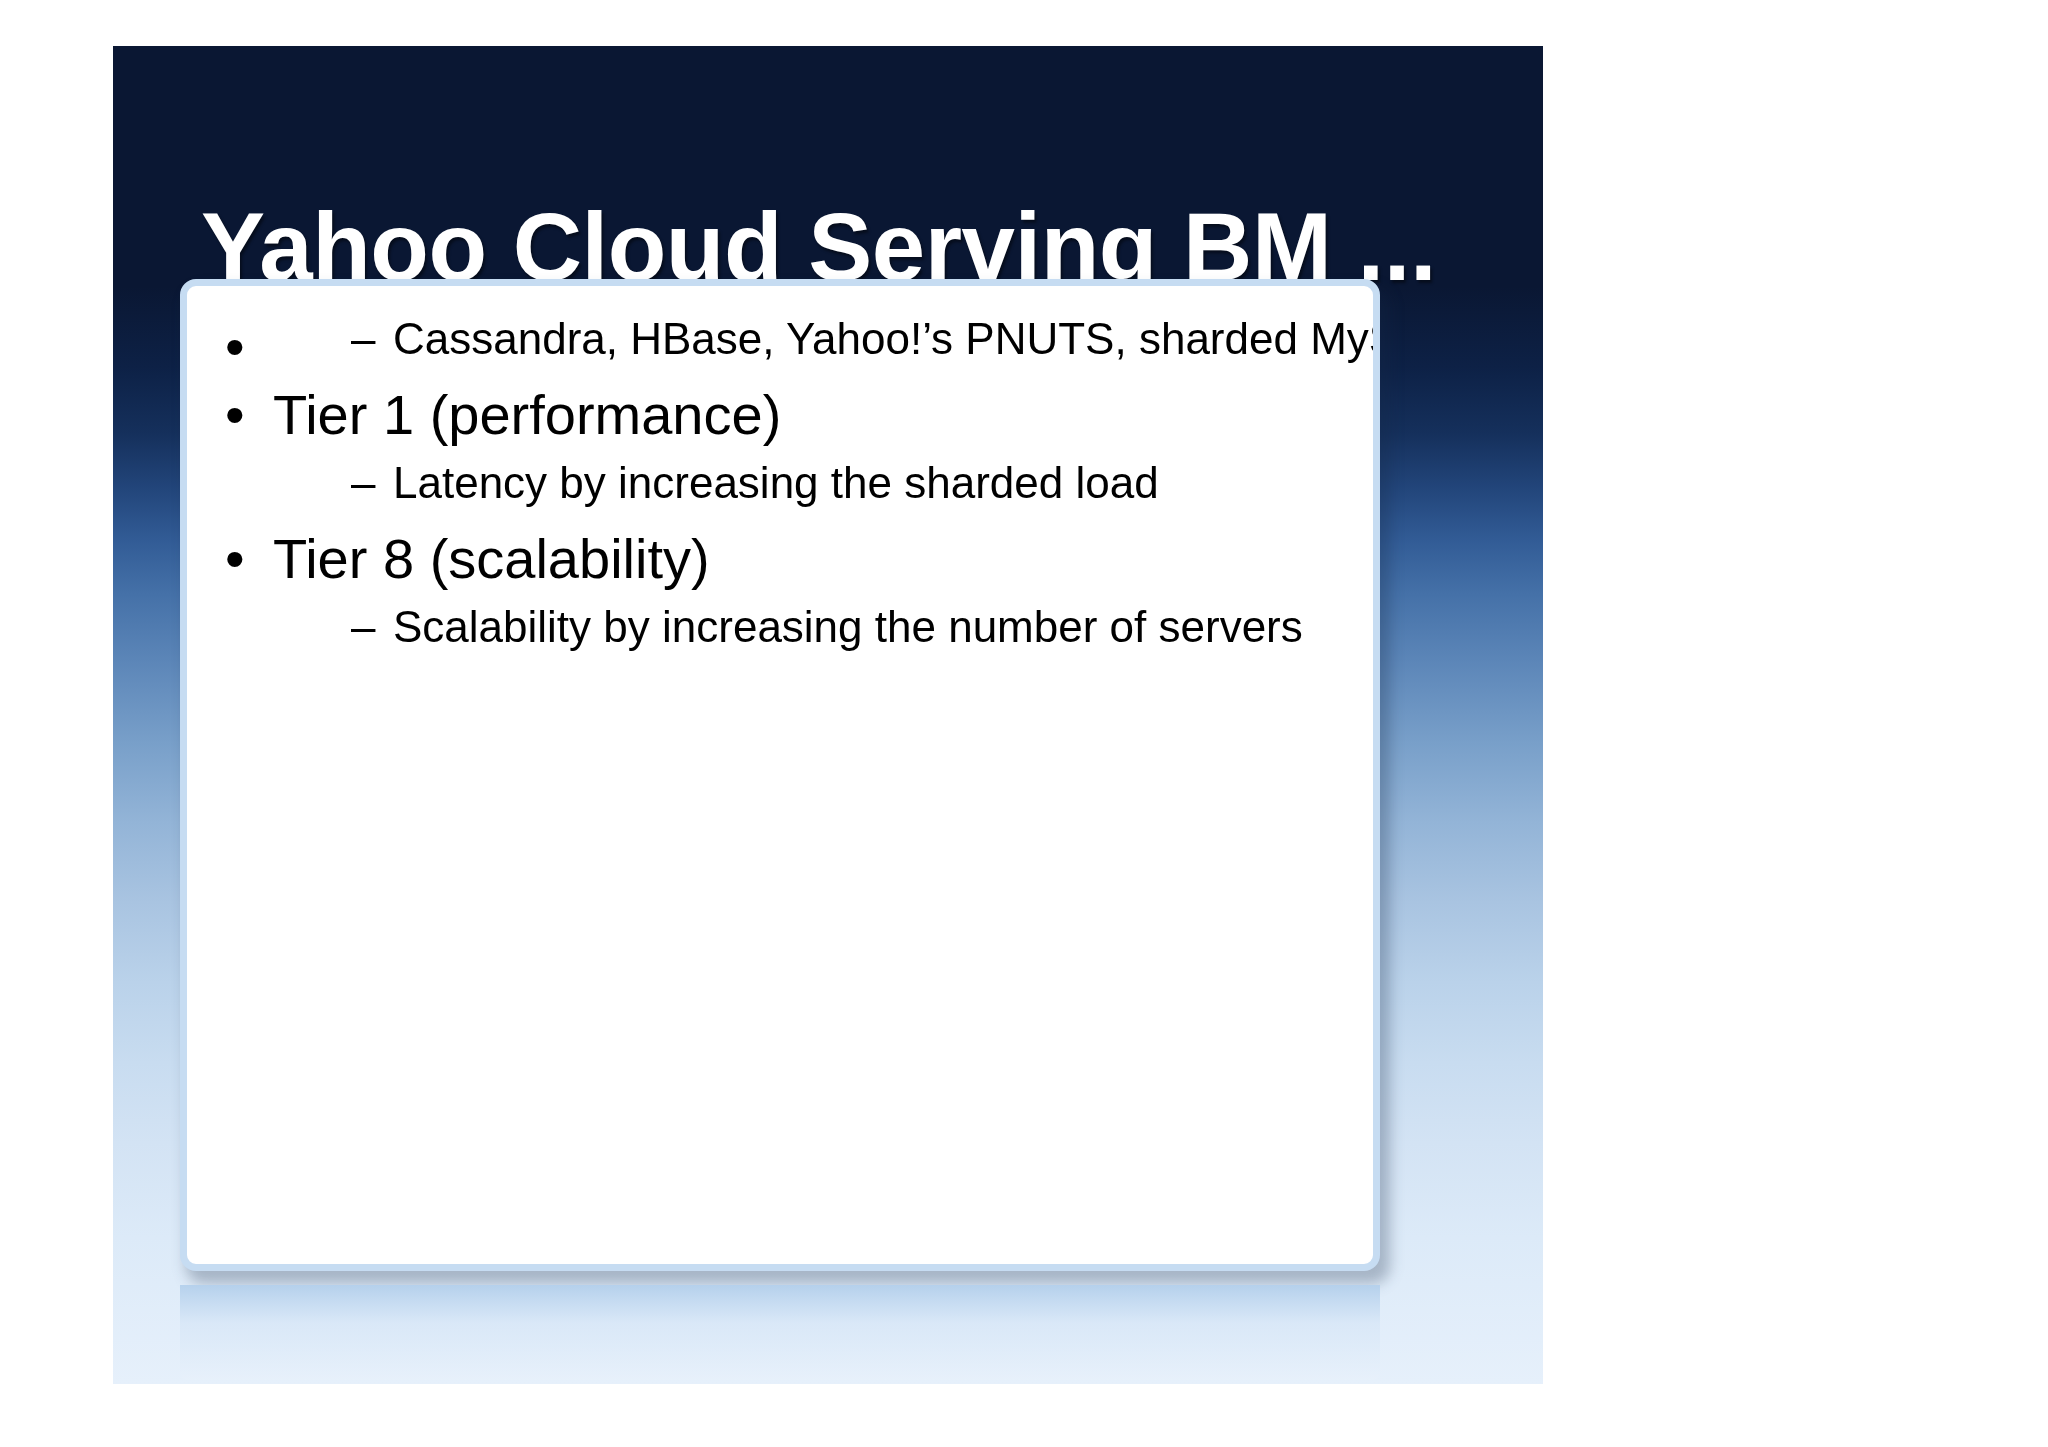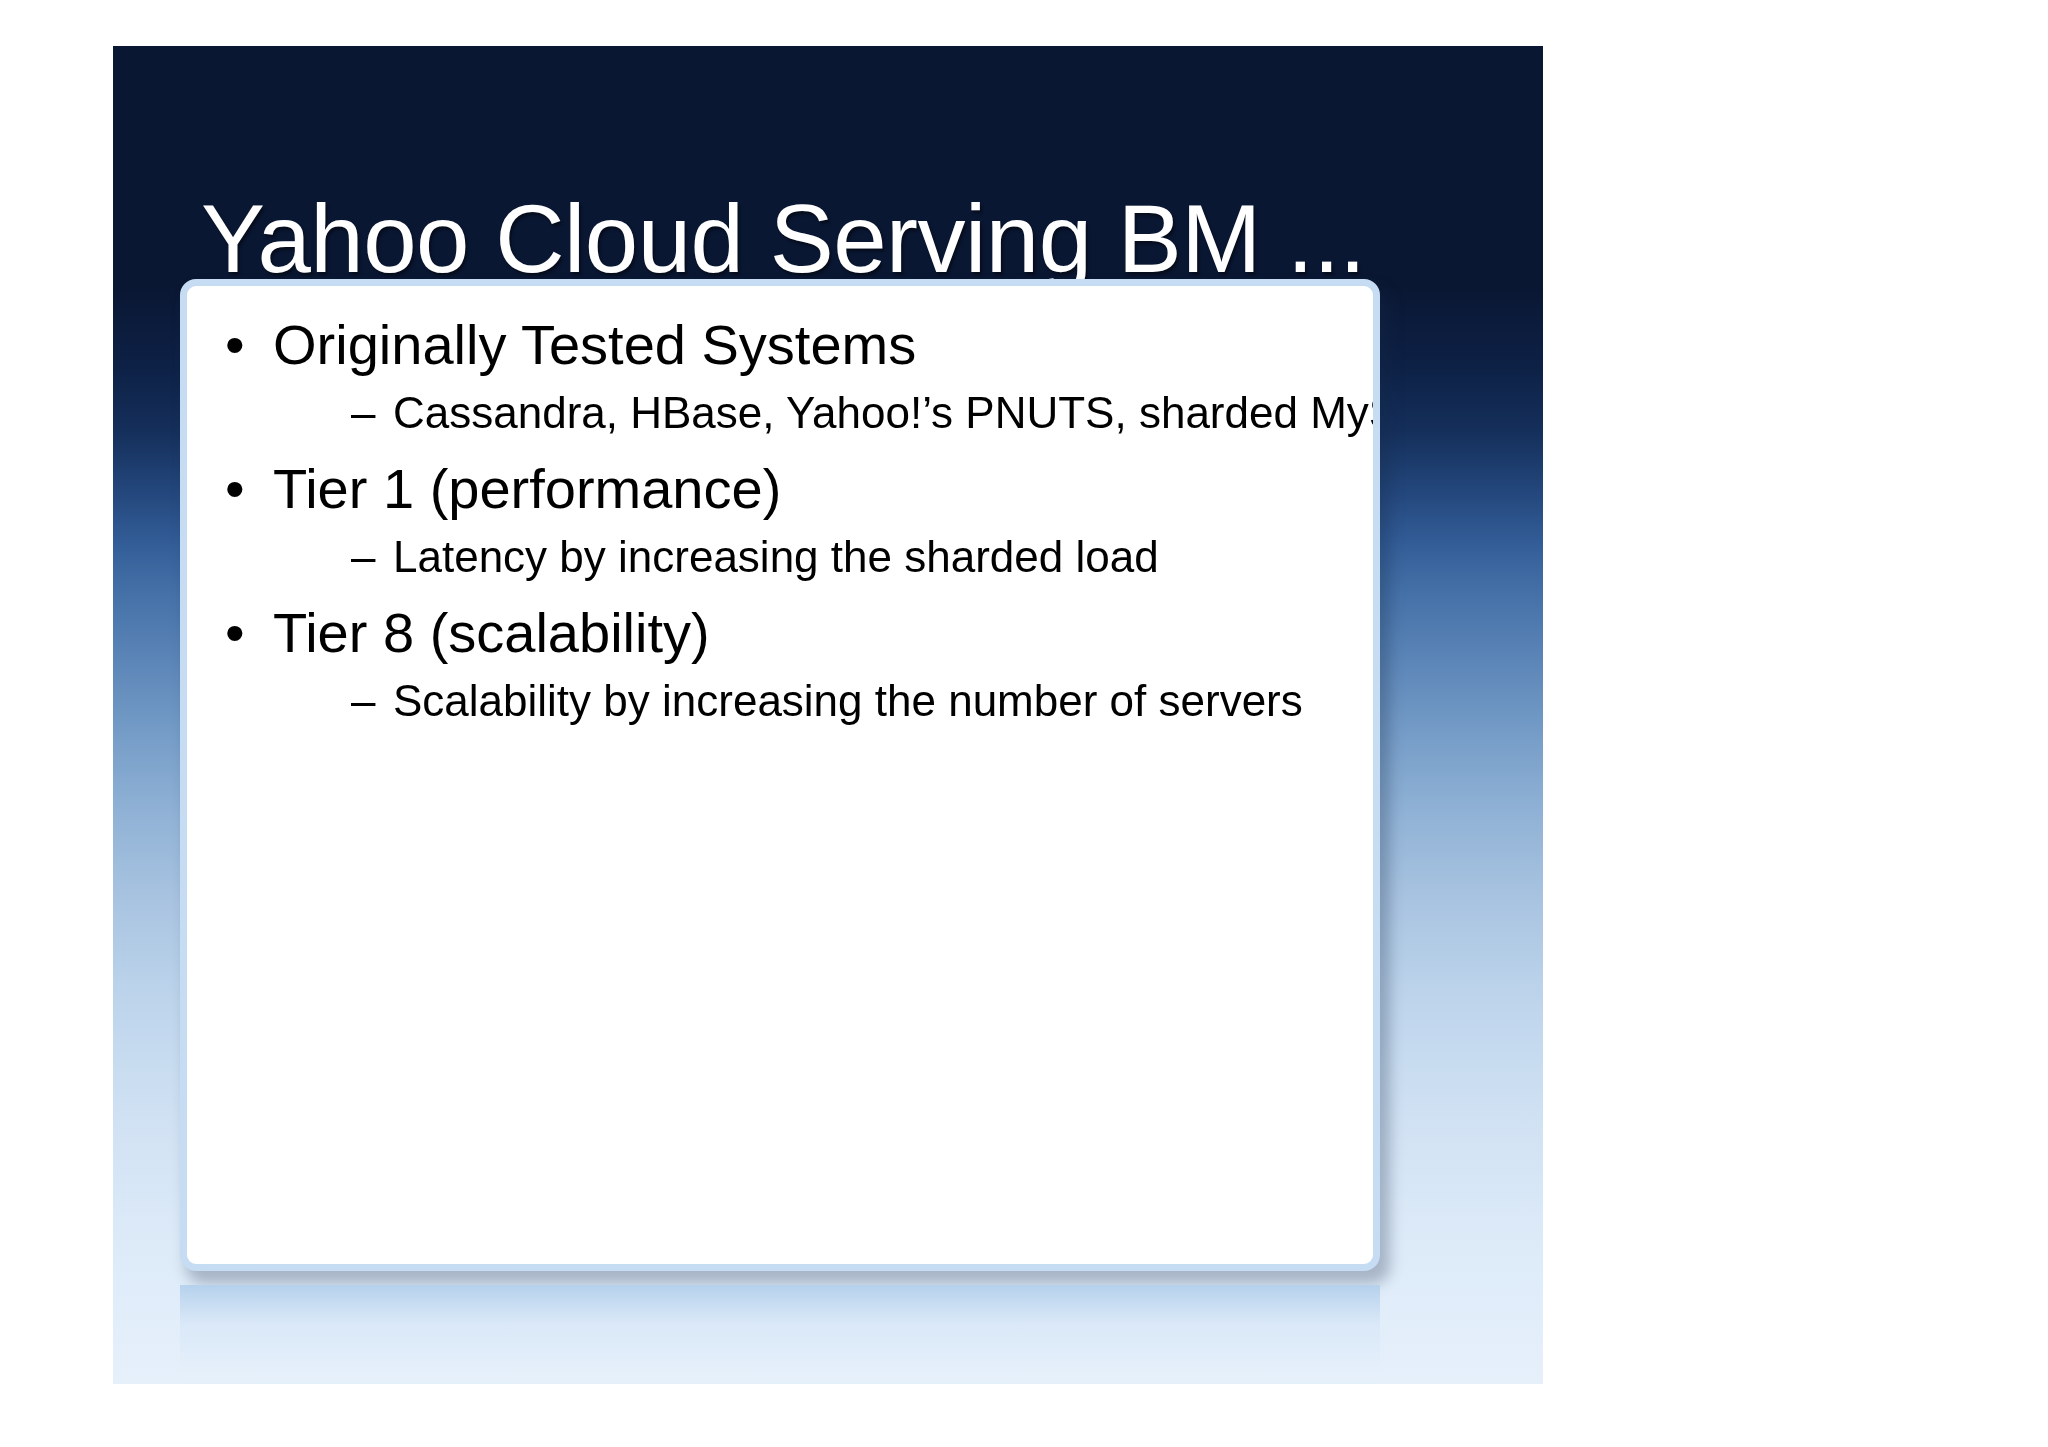--- a/index.html
+++ b/index.html
@@ -65,26 +65,26 @@
         #c8dcf0 76%,
         #d3e3f4 82%,
         #dceaf8 89%,
         #e6f0fb 100%);
   }
 
   
   .slide-title {
     position: absolute;
     left: 88px;
-    top: 74px;
+    top: 82px;
     width: 1300px;
     color: #ffffff;
     font-size: 96px;
     line-height: 110px;
-    font-weight: normal;
+    font-weight: bold;
     letter-spacing: -0.5px;
     white-space: nowrap;
     text-shadow: 2px 3px 3px rgba(0,0,0,0.45);
   }
 
   
   .content-shadow {
     position: absolute;
     left: 186px;
     top: 288px;
@@ -188,21 +188,20 @@
   </div>
 
   <div class="content-shadow"></div>
 
   <div class="content-panel">
     <div class="content-inner">
       <ul class="bullets">
 
         <li class="l1">
           <span class="marker">•</span>
-          <span>Originally Tested Systems</span>
           <ul class="sub">
             <li class="l2">
               <span class="marker">–</span>
               <span class="wrap">Cassandra, HBase, Yahoo!’s PNUTS, sharded MySQL</span>
             </li>
           </ul>
         </li>
 
         <li class="l1">
           <span class="marker">•</span>

